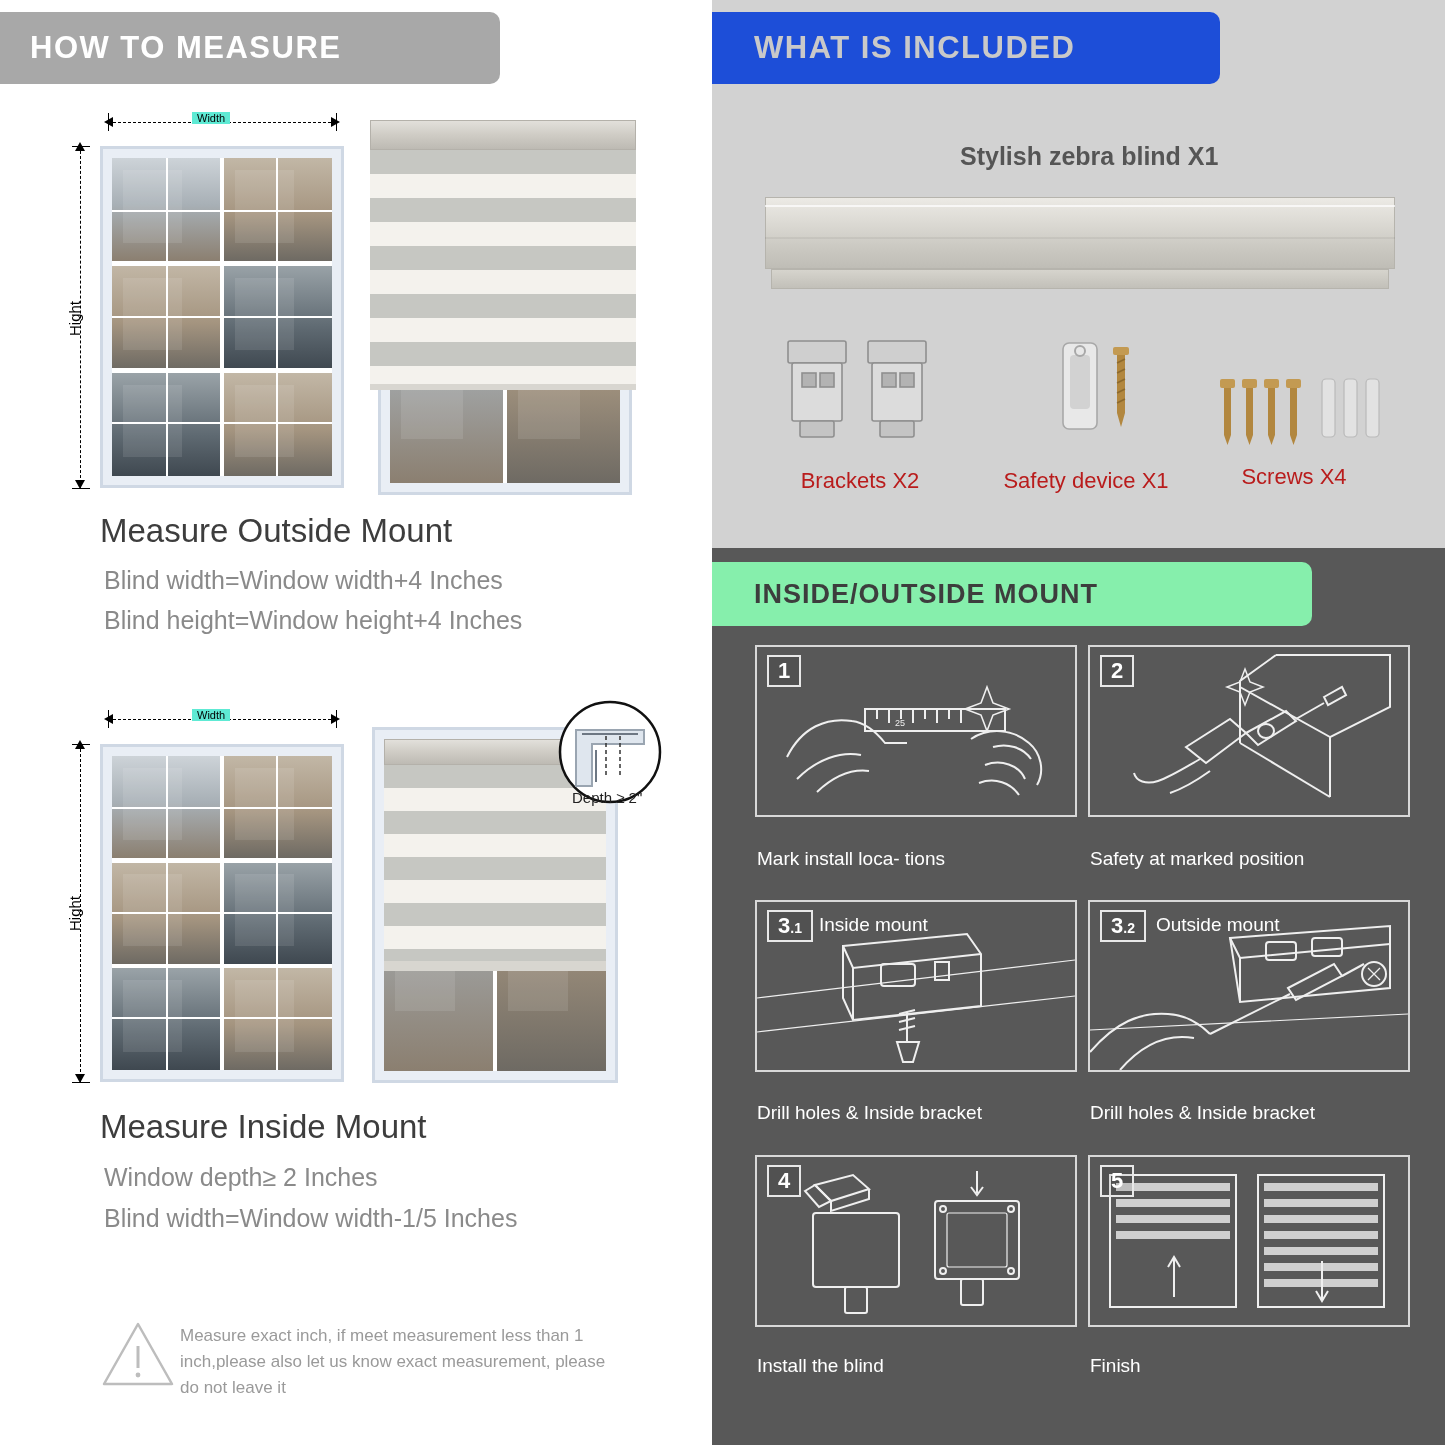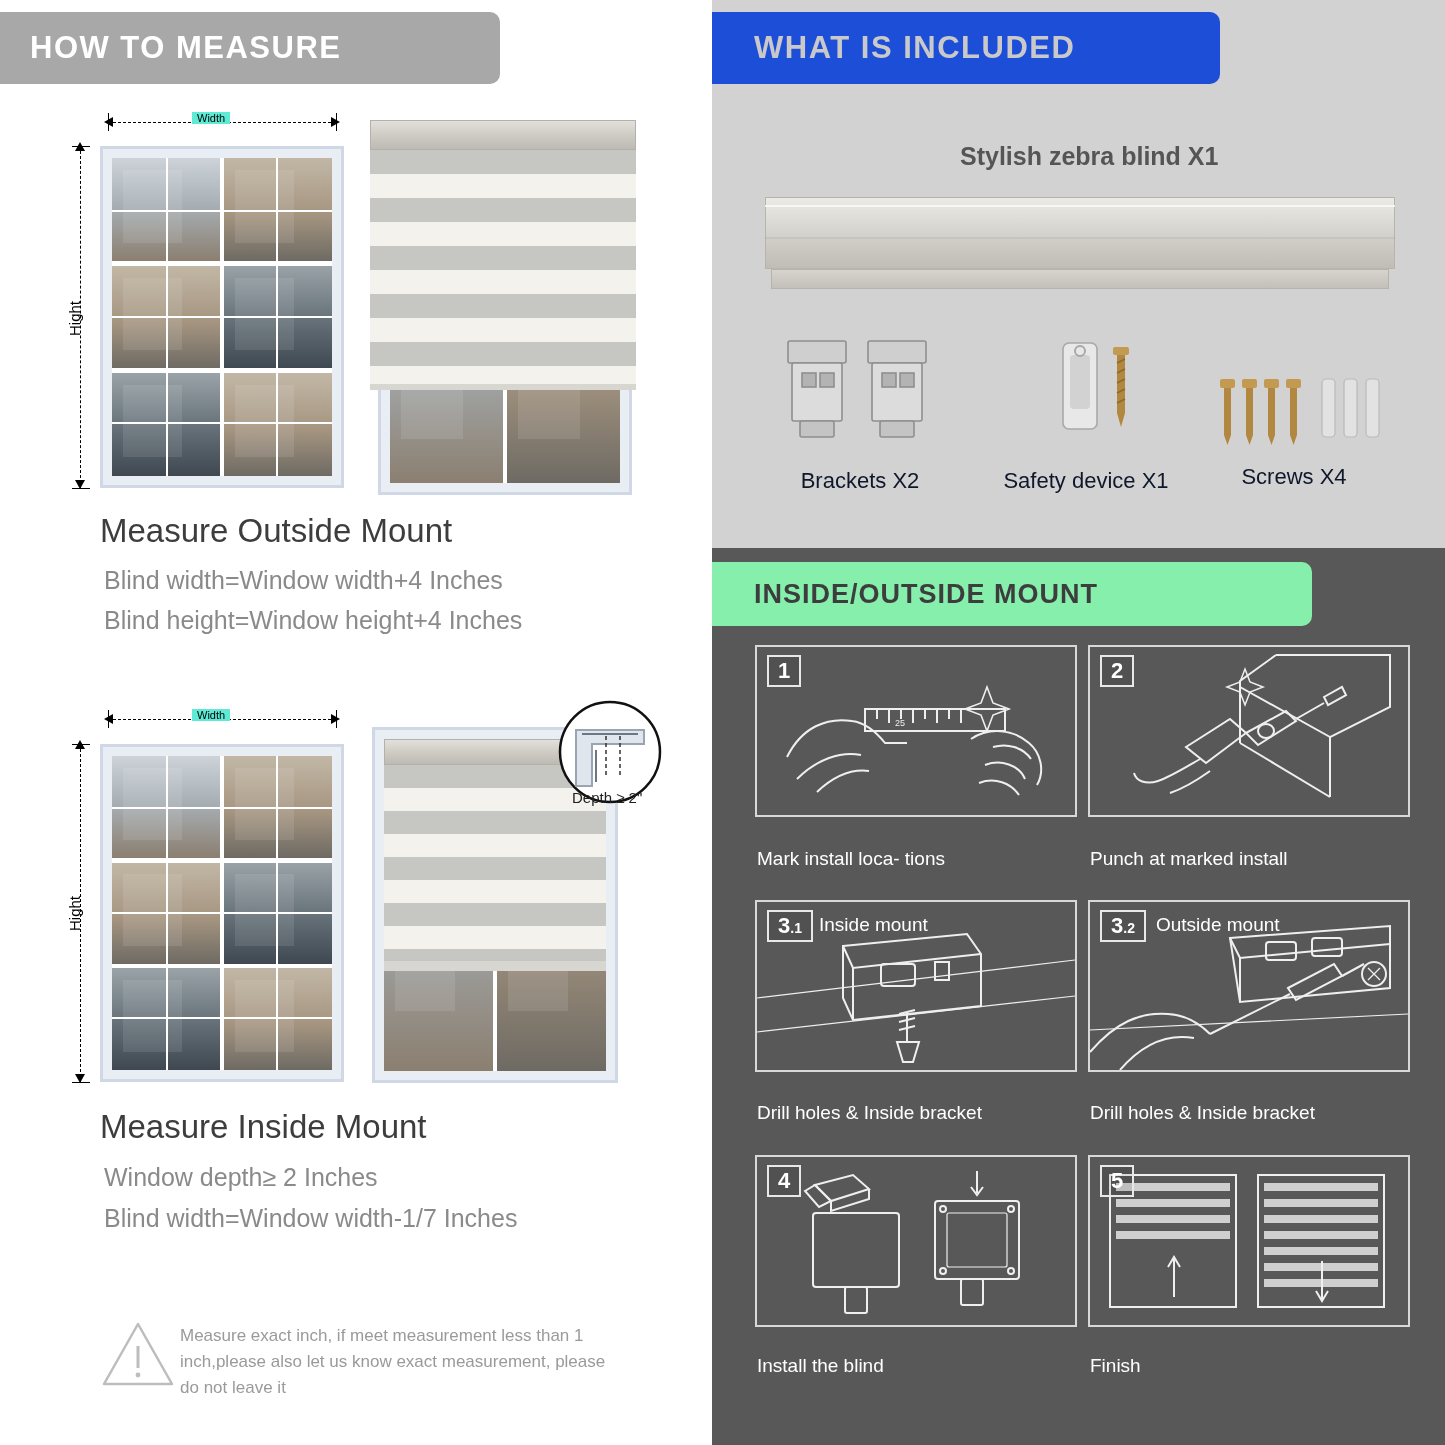--- a/index.html
+++ b/index.html
@@ -169,21 +169,21 @@
   }
   .incl-title {
     position: absolute;
     font-size: 25px;
     color: #555;
     font-weight: bold;
   }
   .incl-label {
     position: absolute;
     font-size: 22px;
-    color: #0f172a;
+    color: #b91c1c;
     text-align: center;
   }
 
   .right-bottom {
     position: absolute;
     left: 712px; top: 548px;
     width: 733px; height: 897px;
     background: #585858;
   }
   .banner-mount {
@@ -372,21 +372,21 @@
         <path d="M24 34 L80 34" stroke="#6d7783" stroke-width="2"></path>
         <path d="M38 50 L38 82" stroke="#6d7783" stroke-width="2"></path>
         <path d="M48 36 L48 78" stroke="#333" stroke-width="1.5" stroke-dasharray="4 3"></path>
         <path d="M62 36 L62 78" stroke="#333" stroke-width="1.5" stroke-dasharray="4 3"></path>
       </svg>
       <div style="position:absolute;left:572px;top:789px;font-size:15px;color:#222;">Depth ≥ 2"</div>
     </div>
 
     <div class="heading-big" style="left:100px; top:1108px;">Measure Inside Mount</div>
     <div class="line-txt" style="left:104px; top:1163px;">Window depth≥ 2 Inches</div>
-    <div class="line-txt" style="left:104px; top:1204px;">Blind width=Window width-1/7 Inches</div>
+    <div class="line-txt" style="left:104px; top:1204px;">Blind width=Window width-1/5 Inches</div>
 
     <svg style="position:absolute;left:100px;top:1318px;" width="76" height="72">
       <path d="M38 6 L72 66 L4 66 Z" fill="none" stroke="#bdbdbd" stroke-width="2.5" stroke-linejoin="round"></path>
       <line x1="38" y1="28" x2="38" y2="50" stroke="#bdbdbd" stroke-width="3"></line>
       <circle cx="38" cy="57" r="2.4" fill="#bdbdbd"></circle>
     </svg>
     <div class="note-txt" style="left:180px; top:1323px;">Measure exact inch, if meet measurement less than 1 inch,please also let us know exact measurement, please do not leave it</div>
   </div>
 
   <div class="right-top"></div>
@@ -519,21 +519,21 @@
         <path d="M96 100 L140 72 L156 86 L116 116 Z"></path>
         <path d="M156 86 L196 64 L206 74 L168 98 Z"></path>
         <path d="M110 112 C96 120, 80 130, 68 134 C56 138, 46 134, 44 126"></path>
         <path d="M120 124 C106 134, 92 142, 80 146"></path>
         <ellipse cx="176" cy="84" rx="8" ry="7"></ellipse>
         <path d="M206 72 L234 56"></path>
         <path d="M234 50 L252 40 L256 48 L238 58 Z"></path>
       </g>
     </svg>
   </div>
-  <div class="step-cap" style="left:1090px; top:848px;">Punch at  marked install</div>
+  <div class="step-cap" style="left:1090px; top:848px;">Safety at  marked position</div>
 
   <div class="step-card" style="left:755px; top:900px; width:322px; height:172px;">
     <div class="step-num">
       <span>3</span><small>.1</small>
     </div>
     <svg width="318" height="168">
       <g fill="none" stroke="#efefef" stroke-width="2">
         <path d="M0 96 L318 58" stroke-width="1.2"></path>
         <path d="M0 130 L318 94" stroke-width="1.2"></path>
         <path d="M86 44 L210 32 L224 52 L224 104 L96 118 L86 96 Z"></path>

